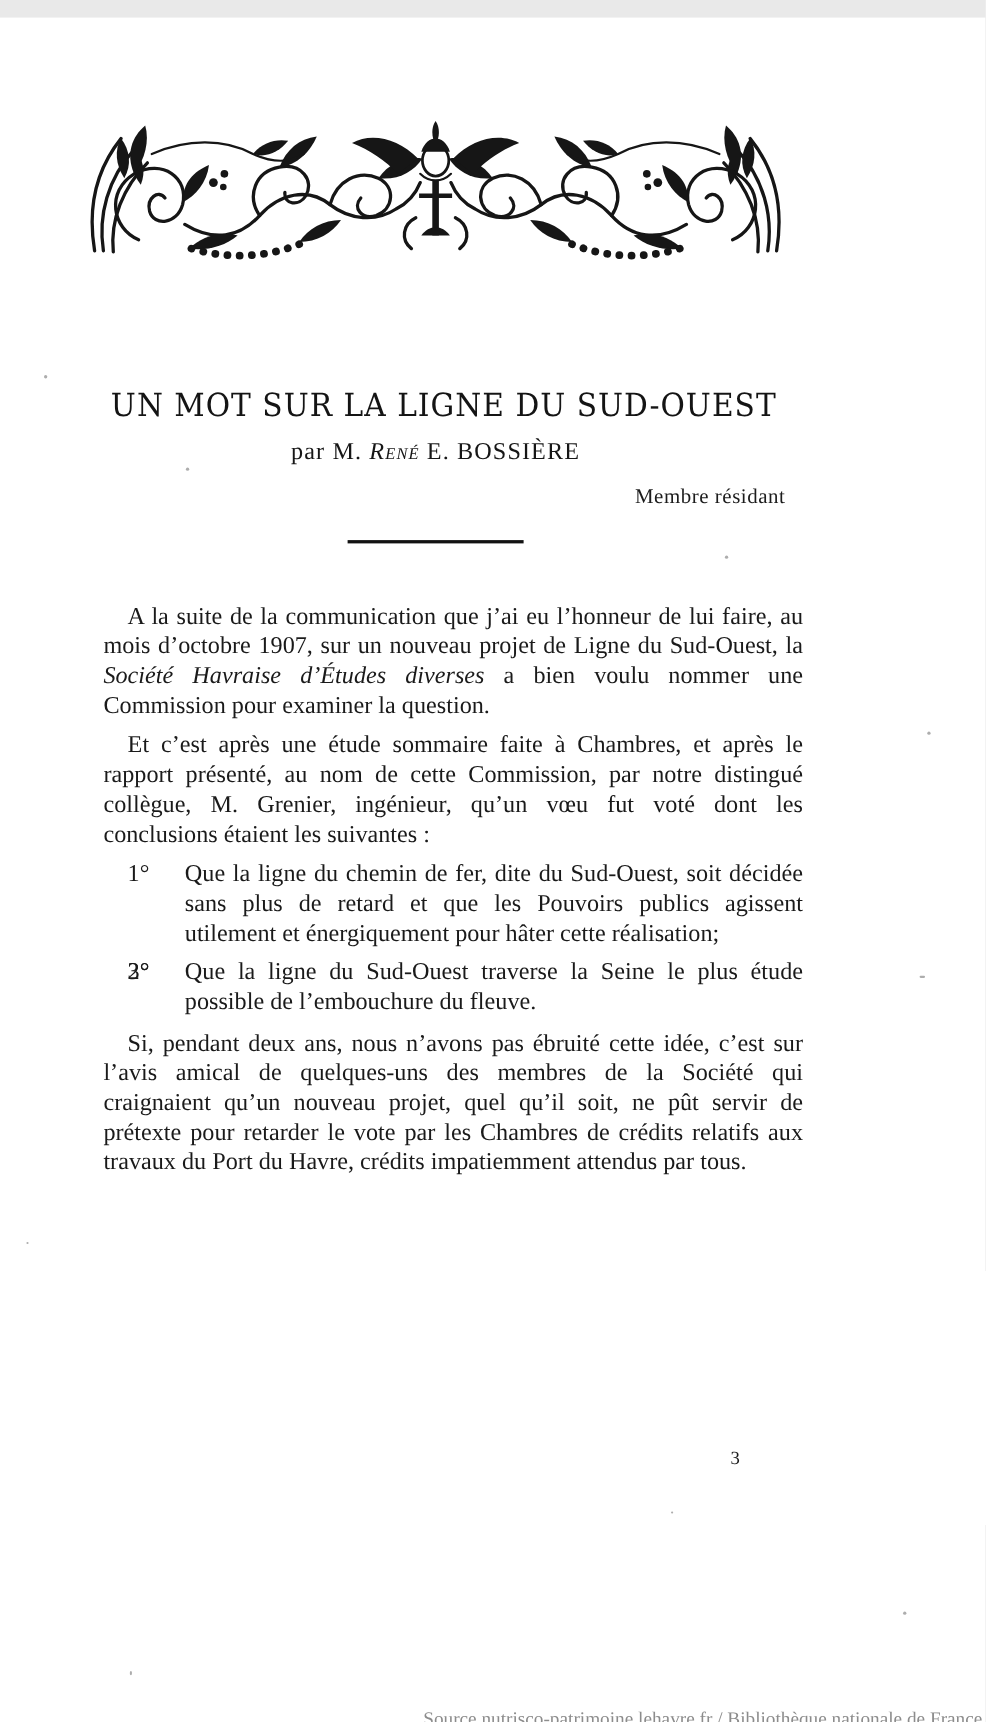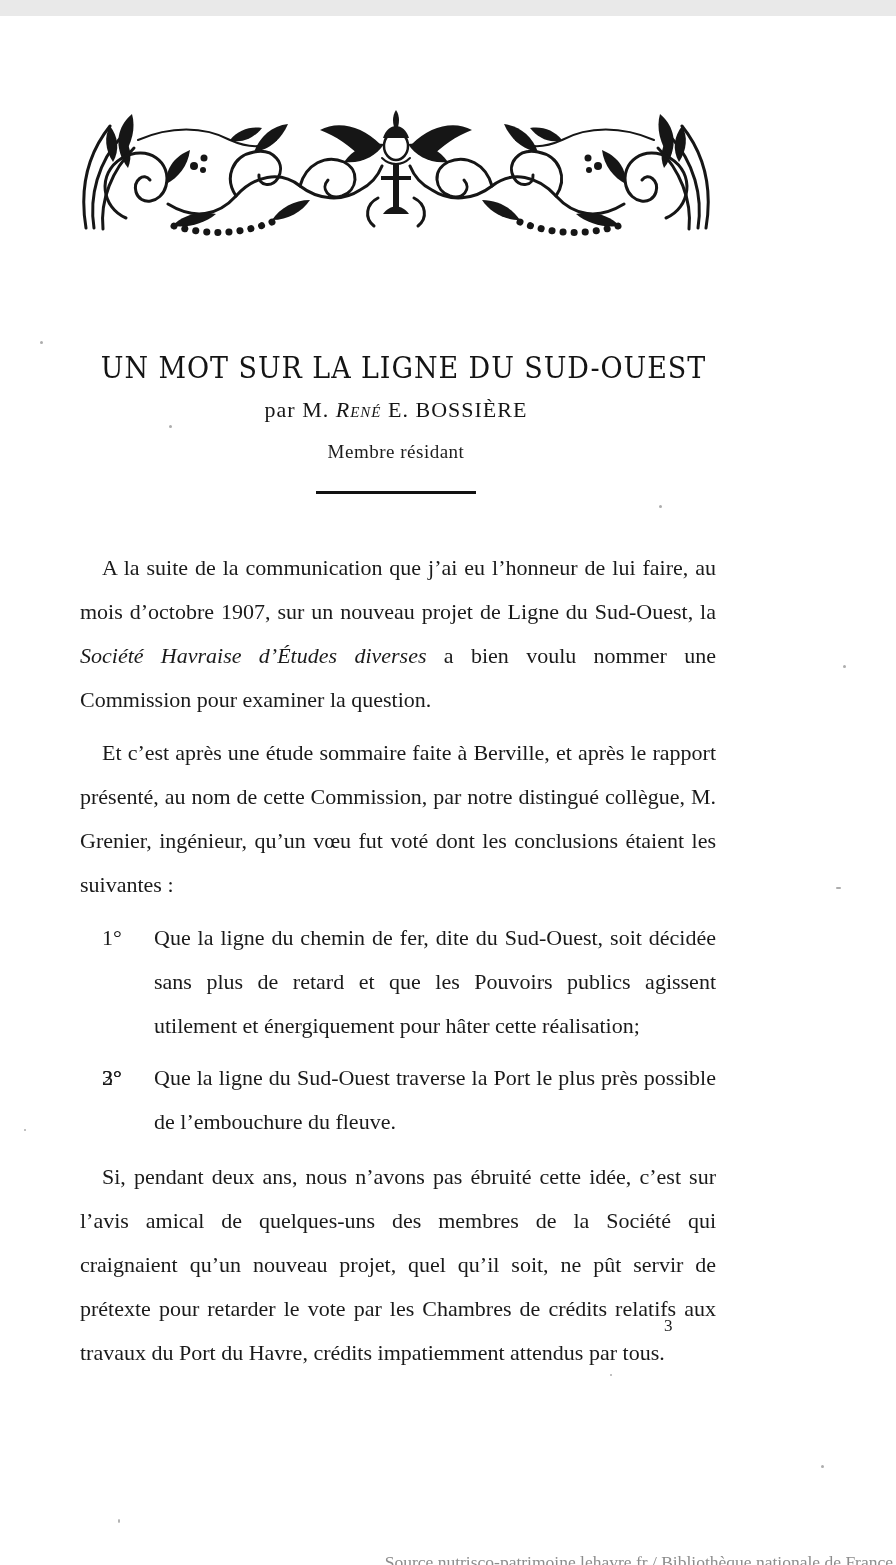--- a/index.html
+++ b/index.html
@@ -20,31 +20,31 @@
     letter-spacing:1px; white-space:nowrap; color:#141414;
   }
   .title .squeeze { display:inline-block; transform:scaleX(.93); transform-origin:center; }
 
   .byline {
     position:absolute; left:78px; top:381px; width:636px; text-align:center;
     font-size:22px; letter-spacing:1px; color:#161616;
   }
   .byline .sc { font-variant:small-caps;font-style:italic; }
   .role {
-    position:absolute; left:78px; top:425px; width:636px; text-align:center;
+    position:absolute; left:78px; top:425px; width:636px; text-align:right;
     font-size:19px; letter-spacing:.5px; color:#1c1c1c;
   }
   .rule {
     position:absolute; left:316px; top:475px; width:160px; height:3px;
     background:#121212; border:none; margin:0;
   }
 
   .bodytext {
-    position:absolute; left:80px; top:530px; width:636px;
-    font-size:22px; line-height:44px; text-align:justify;
+    position:absolute; left:94px; top:530px; width:636px;
+    font-size:22px; line-height:27px; text-align:justify;
     color:#1a1a1a;
   }
   .bodytext p { margin:0 0 9px 0; text-indent:22px; }
   .bodytext p.last { margin-bottom:0; }
   .resolutions { margin:3px 0 11px 0; }
   .res-item { position:relative; padding-left:74px; margin-bottom:8px; }
   .res-item .marker { position:absolute; left:22px; top:0; text-indent:0; }
 
   .pageno { position:absolute; left:664px; top:1300px; font-size:17px; color:#1c1c1c; }
 
@@ -127,26 +127,26 @@
 
   <div class="byline"><span>par M. </span><span class="sc">René</span><span> E. BOSSIÈRE</span></div>
 
   <div class="role">Membre résidant</div>
 
   <hr class="rule">
 
   <div class="bodytext">
     <p><span>A la suite de la communication que j’ai eu l’honneur de lui faire, au mois d’octobre 1907, sur un nouveau projet de Ligne du Sud-Ouest, la </span><i>Société Havraise d’Études diverses</i><span> a bien voulu nommer une Commission pour examiner la question.</span></p>
 
-    <p>Et c’est après une étude sommaire faite à Berville, et après le rapport présenté, au nom de cette Commission, par notre distingué collègue, M. Grenier, ingénieur, qu’un vœu fut voté dont les conclusions étaient les suivantes :</p>
+    <p>Et c’est après une étude sommaire faite à Chambres, et après le rapport présenté, au nom de cette Commission, par notre distingué collègue, M. Grenier, ingénieur, qu’un vœu fut voté dont les conclusions étaient les suivantes :</p>
 
     <div class="resolutions">
       <div class="res-item"><span class="marker">1°</span><span>Que la ligne du chemin de fer, dite du Sud-Ouest, soit décidée sans plus de retard et que les Pouvoirs publics agissent utilement et énergiquement pour hâter cette réalisation;</span></div>
       <div class="res-item"><span class="marker">2°</span></div>
-      <div class="res-item"><span class="marker">3°</span><span>Que la ligne du Sud-Ouest traverse la Port le plus près possible de l’embouchure du fleuve.</span></div>
+      <div class="res-item"><span class="marker">3°</span><span>Que la ligne du Sud-Ouest traverse la Seine le plus étude possible de l’embouchure du fleuve.</span></div>
     </div>
 
     <p>Si, pendant deux ans, nous n’avons pas ébruité cette idée, c’est sur l’avis amical de quelques-uns des membres de la Société qui craignaient qu’un nouveau projet, quel qu’il soit, ne pût servir de prétexte pour retarder le vote par les Chambres de crédits relatifs aux travaux du Port du Havre, crédits impatiemment attendus par tous.</p>
 
   </div>
 
   <div class="pageno">3</div>
 
   <div class="footer">Source nutrisco-patrimoine.lehavre.fr / Bibliothèque nationale de France</div>
 

